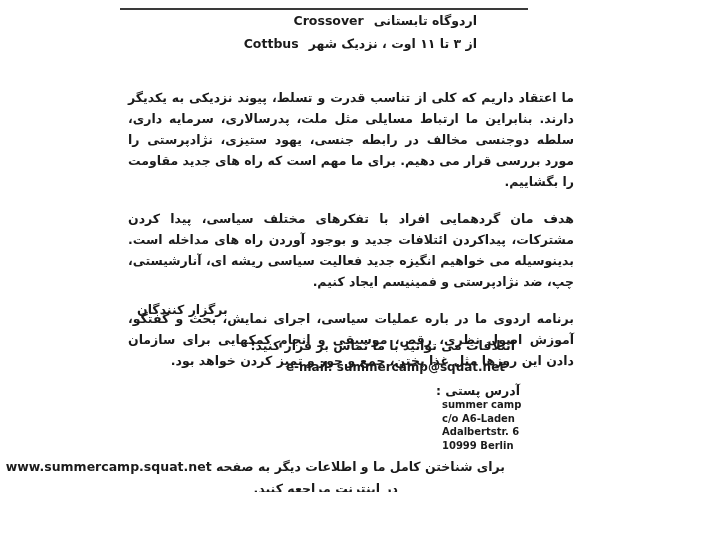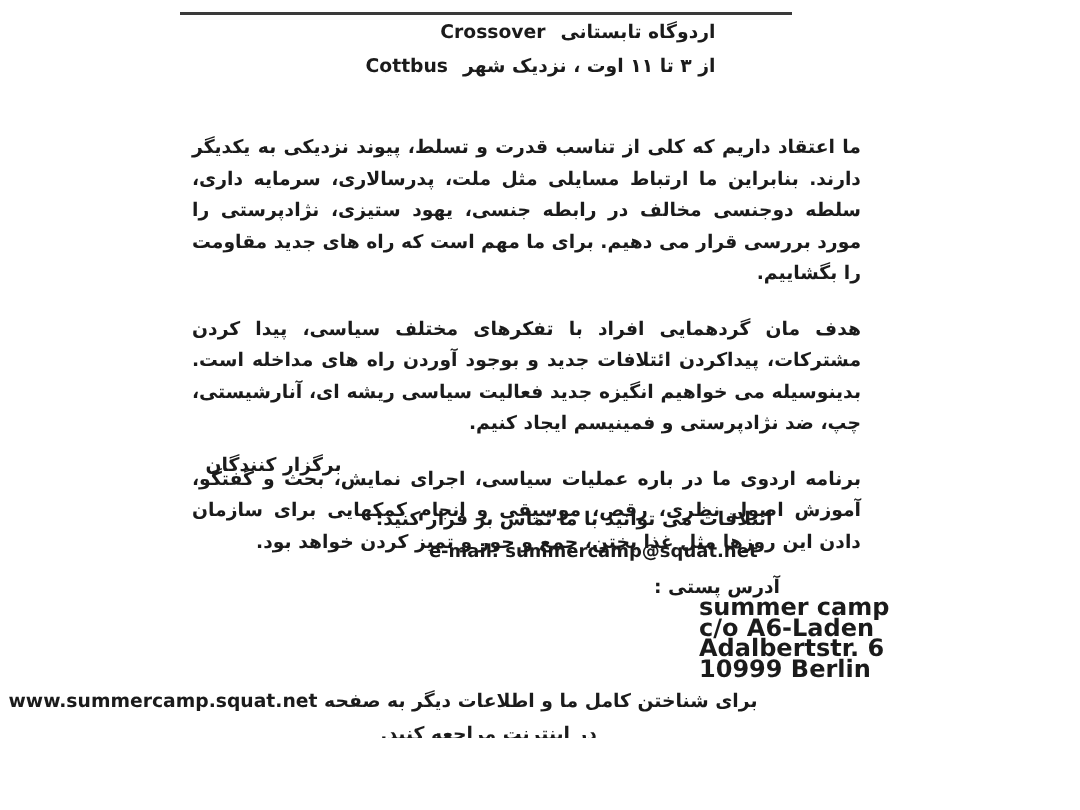--- a/index.html
+++ b/index.html
@@ -67,24 +67,23 @@
 
   #contact-intro { top: 338px; right: 205px; }
   #email-line    { top: 359px; right: 215px; direction: ltr; font-size: 12px; }
   #postal-label  { top: 383px; right: 200px; }
 
   .address {
     position: absolute;
     top: 398px;
     left: 442px;
     direction: ltr;
-    font-size: 16px;
+    font-size: 10px;
     line-height: 13.5px;
     white-space: nowrap;
-    margin-left: 24px;
   }
 
   #footer1 { top: 459px; right: 215px; }
   #footer2 { top: 481px; right: 322px; }
   .url { direction: ltr; unicode-bidi: embed; }
 </style>
 </head>
 <body>
 
 <div class="page">

